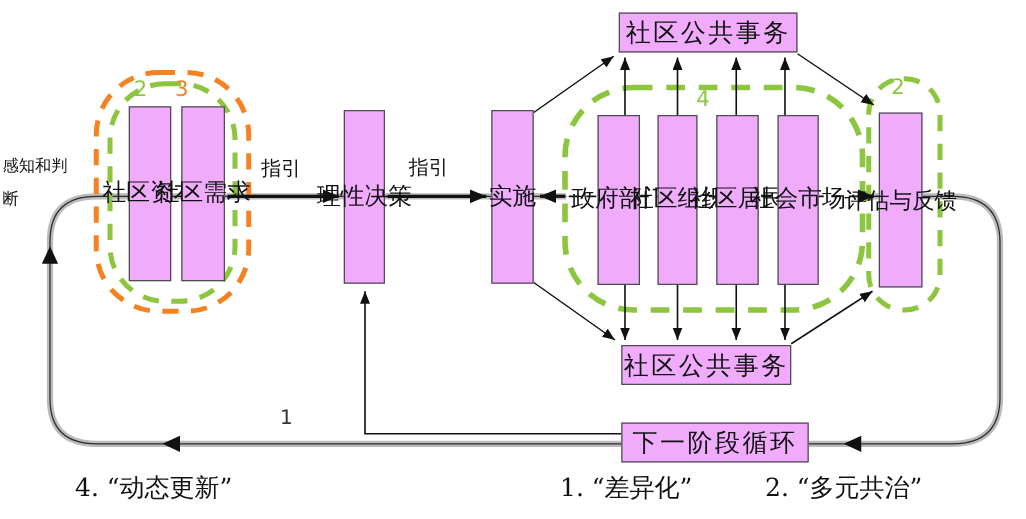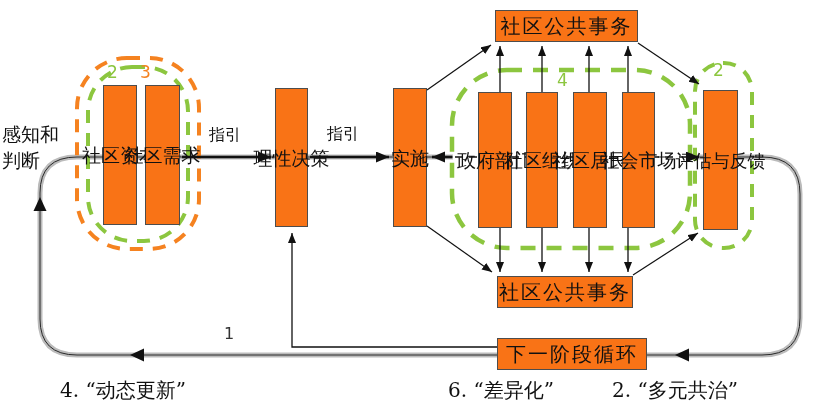--- a/index.html
+++ b/index.html
@@ -2,22 +2,22 @@
 <html><head>
 <meta charset="utf-8">
 <style>
   html,body{margin:0;padding:0;background:#ffffff;}
   #stage{
     position:relative;width:821px;height:415px;background:#ffffff;overflow:hidden;
     font-family:"DejaVu Serif","Liberation Serif",serif;color:#111;
   }
   #connectors{position:absolute;left:0;top:0;width:821px;height:415px;}
   .node{
-    position:absolute;background:#f97316;border:1.5px solid #4d4d4d;
-    display:flex;align-items:center;justify-content:center;box-sizing:border-box;
+    position:absolute;background:#f0abfc;border:1.5px solid #4d4d4d;
+    display:flex;align-items:center;justify-content:center;box-sizing:border-box;font-family:Liberation Serif, serif;
   }
   .vbox{font-size:19px;}
   .vbox .vchar{display:block;text-align:center;line-height:30px;}
   .vbox.five .vchar{font-size:18px;line-height:27px;}
   .hbox{font-size:20px;letter-spacing:2px;white-space:nowrap;}
   .lbl{position:absolute;font-size:16px;line-height:26px;white-space:pre-line;}
   .num{
     position:absolute;font-family:"DejaVu Sans","Liberation Sans",sans-serif;
     font-size:17px;font-weight:500;
   }
@@ -126,27 +126,27 @@
       <span class="vchar">估</span>
       <span class="vchar">与</span>
       <span class="vchar">反</span>
       <span class="vchar">馈</span>
     </div>
 
   <div class="node hbox" style="left:495px;top:10px;width:143px;height:32px">社区公共事务</div>
   <div class="node hbox" style="left:497px;top:276px;width:136px;height:32px">社区公共事务</div>
   <div class="node hbox" style="left:497px;top:338px;width:150px;height:32px">下一阶段循环</div>
 
-  <div class="lbl" style="left:2px;top:121px;width:64px;font-size:19px">感知和判断</div>
+  <div class="lbl" style="left:2px;top:121px;width:64px;font-size:13px">感知和判断</div>
   <div class="lbl" style="left:209px;top:122px">指引</div>
   <div class="lbl" style="left:327px;top:121px">指引</div>
 
   <div class="num" style="left:107px;top:62px;color:#8CC63F">2</div>
   <div class="num" style="left:140px;top:62px;color:#F58220">3</div>
   <div class="num" style="left:557px;top:70px;color:#8CC63F">4</div>
   <div class="num" style="left:713px;top:60px;color:#8CC63F">2</div>
   <div class="num" style="left:224px;top:324px;color:#333;font-size:16px">1</div>
 
   <div class="legend-item" style="left:60px;top:377px">4. “动态更新”</div>
-  <div class="legend-item" style="left:448px;top:377px">6. “差异化”</div>
+  <div class="legend-item" style="left:448px;top:377px">1. “差异化”</div>
   <div class="legend-item" style="left:612px;top:377px">2. “多元共治”</div>
 
 </div>
 
 </body></html>

